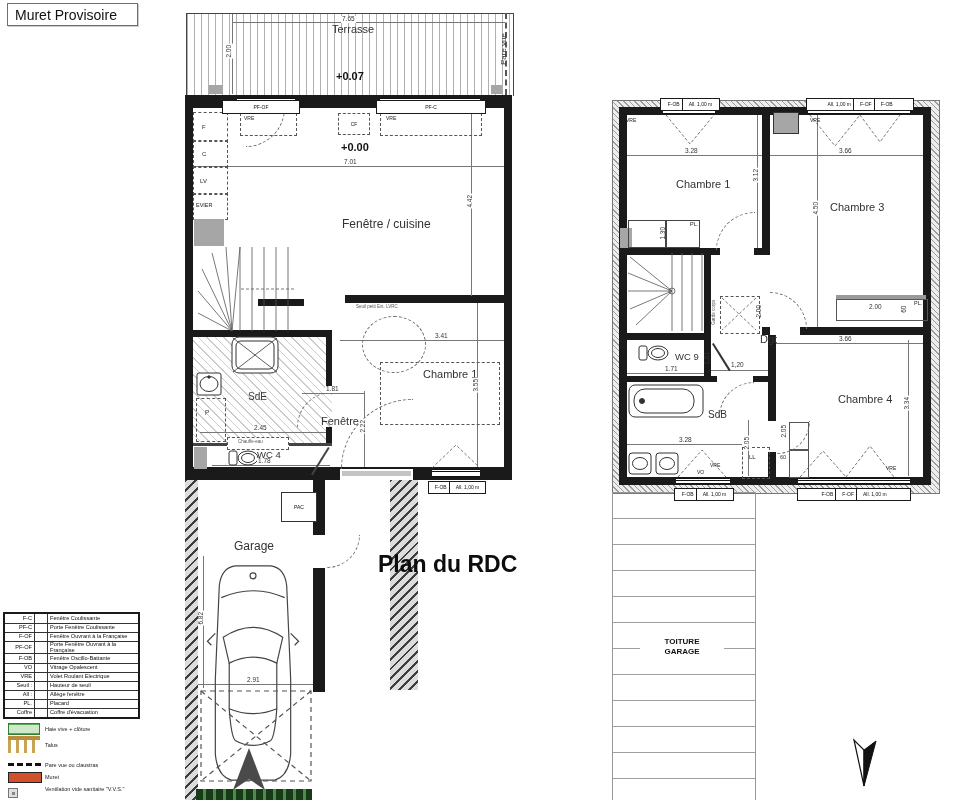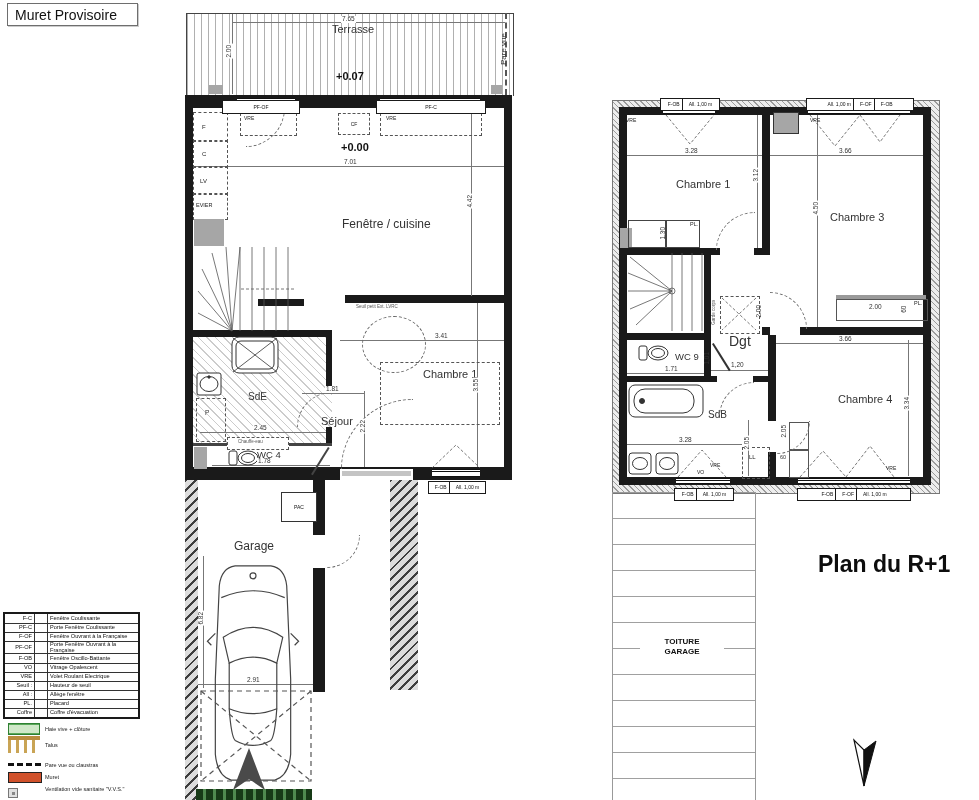--- a/index.html
+++ b/index.html
@@ -156,21 +156,21 @@
       <rect x="1" y="2" width="8" height="14" rx="2"></rect>
         <ellipse cx="20" cy="9" rx="10" ry="7"></ellipse>
         <ellipse cx="20" cy="9" rx="6.5" ry="4.5"></ellipse>
     </g>
   </svg>
   <div class="room" style="left:257px;top:450px;font-size:9.5px">WC 4</div>
   <div class="dl" style="left:212px;top:465px;width:118px;height:1px"></div>
   <div class="dim" style="left:257px;top:458px">1.78</div>
   <div class="abs" style="left:328px;top:447px;width:2px;height:32px;background:#444;transform:rotate(32deg);transform-origin:top left;z-index:3"></div>
 
-  <div class="room" style="left:321px;top:416px">Séjour</div>
+  <div class="room" style="left:321px;top:416px">Fenêtre</div>
   <div class="dl" style="left:302px;top:393px;width:62px;height:1px"></div>
   <div class="dim" style="left:325px;top:386px">1.81</div>
   <div class="dl" style="left:364px;top:391px;width:1px;height:76px"></div>
   <div class="dim vert" style="left:356px;top:423px">2.22</div>
   <div class="arc arc-br" style="left:341px;top:399px;width:71px;height:69px"></div>
 
   <div class="abs" style="left:362px;top:316px;width:62px;height:55px;border:1px dashed #666;border-radius:50%;z-index:2"></div>
   <div class="dashbox" style="left:380px;top:362px;width:118px;height:61px"></div>
   <div class="room" style="left:423px;top:369px">Chambre 1</div>
   <div class="dl" style="left:340px;top:340px;width:164px;height:1px"></div>
@@ -209,20 +209,21 @@
     <g stroke="#555" stroke-width="1.2" fill="none" stroke-dasharray="5,4">
       <rect x="1" y="1" width="110" height="90"></rect>
         <path d="M1,1 L111,91 M111,1 L1,91"></path>
     </g>
   </svg>
   <svg style="left:233px;top:748px" width="32" height="44" viewBox="0 0 32 44">
     <polygon points="16,0 32,42 16,31 0,42" fill="#4a4a4a"></polygon>
   </svg>
   <div class="abs" style="left:196px;top:789px;width:116px;height:11px;background:repeating-linear-gradient(90deg,#173a17 0 7px,#4f8a4f 7px 10px);z-index:2"></div>
 
+  <div class="big-title" style="left:378px;top:551px">Plan du RDC</div>
 
   <div class="hatch-ext" style="left:612px;top:100px;width:326px;height:392px;border:1px solid #777"></div>
   <div class="w" style="left:619px;top:107px;width:312px;height:8px"></div>
   <div class="w" style="left:619px;top:107px;width:8px;height:378px"></div>
   <div class="w" style="left:923px;top:107px;width:8px;height:378px"></div>
   <div class="w" style="left:619px;top:477px;width:312px;height:8px"></div>
   <div class="abs" style="left:627px;top:115px;width:296px;height:362px;background:#fff;z-index:0"></div>
 
   <div class="glz" style="left:663px;top:108px;width:52px;height:6px"></div>
   <div class="glz" style="left:808px;top:108px;width:102px;height:6px"></div>
@@ -305,21 +306,21 @@
   <div class="room" style="left:676px;top:179px">Chambre 1</div>
   <div class="dl" style="left:627px;top:155px;width:135px;height:1px"></div>
   <div class="dim" style="left:684px;top:148px">3.28</div>
   <div class="dl" style="left:757px;top:115px;width:1px;height:133px"></div>
   <div class="dim vert" style="left:749px;top:172px">3.12</div>
   <div class="abs" style="left:628px;top:220px;width:36px;height:26px;border:1px solid #444;z-index:2"></div>
   <div class="abs" style="left:666px;top:220px;width:32px;height:26px;border:1px solid #444;z-index:2"></div>
   <div class="tiny" style="left:690px;top:222px;font-size:5.5px;color:#222">PL.</div>
   <div class="dim vert" style="left:656px;top:230px;background:transparent">1.30</div>
 
-  <div class="room" style="left:830px;top:212px">Chambre 3</div>
+  <div class="room" style="left:830px;top:202px">Chambre 3</div>
   <div class="dl" style="left:770px;top:155px;width:153px;height:1px"></div>
   <div class="dim" style="left:838px;top:148px">3.66</div>
   <div class="dl" style="left:817px;top:115px;width:1px;height:212px"></div>
   <div class="dim vert" style="left:809px;top:205px">4.50</div>
   <div class="abs" style="left:836px;top:295px;width:90px;height:4px;background:#9a9a9a;z-index:2"></div>
   <div class="abs" style="left:836px;top:299px;width:90px;height:20px;border:1px solid #555;z-index:2"></div>
   <div class="dim" style="left:868px;top:304px;background:transparent">2.00</div>
   <div class="dim vert" style="left:900px;top:306px;background:transparent">60</div>
   <div class="tiny" style="left:914px;top:301px;font-size:5.5px;color:#222">PL.</div>
 
@@ -327,21 +328,21 @@
     <g stroke="#333" stroke-width="1" fill="#fff">
       <rect x="1" y="2" width="8" height="14" rx="2"></rect>
         <ellipse cx="20" cy="9" rx="10" ry="7"></ellipse>
         <ellipse cx="20" cy="9" rx="6.5" ry="4.5"></ellipse>
     </g>
   </svg>
   <div class="room" style="left:675px;top:352px;font-size:9.5px">WC 9</div>
   <div class="dl" style="left:627px;top:373px;width:77px;height:1px"></div>
   <div class="dim" style="left:664px;top:366px">1.71</div>
   <div class="dim vert" style="left:700px;top:355px;background:transparent">1,01</div>
-  <div class="room" style="left:729px;top:334px;font-size:14px">Dgt</div>
+  <div class="room" style="left:760px;top:334px;font-size:11px">Dgt</div>
   <div class="dl" style="left:711px;top:370px;width:57px;height:1px"></div>
   <div class="dim" style="left:730px;top:362px">1,20</div>
 
   <svg style="left:628px;top:384px" width="76" height="34" viewBox="0 0 76 34">
     <g stroke="#333" stroke-width="1" fill="#fff">
       <rect x="1" y="1" width="74" height="32" rx="6"></rect>
         <rect x="6" y="5" width="60" height="24" rx="11"></rect>
         <circle cx="14" cy="17" r="2.5" fill="#333"></circle>
     </g>
   </svg>
@@ -370,21 +371,20 @@
   <div class="abs" style="left:789px;top:422px;width:18px;height:26px;border:1px solid #555;z-index:2"></div>
   <div class="abs" style="left:789px;top:450px;width:18px;height:26px;border:1px solid #555;z-index:2"></div>
   <div class="dim vert" style="left:777px;top:428px;background:transparent">2.05</div>
 
   <div class="abs" style="left:612px;top:492px;width:142px;height:308px;border:1px solid #999;background:repeating-linear-gradient(180deg,transparent 0 25px,#a0a0a0 25px 26px);z-index:1"></div>
   <div class="abs" style="left:640px;top:637px;width:84px;text-align:center;font-size:8px;font-weight:bold;color:#111;line-height:1.2;background:#fff;z-index:6">
     <div>TOITURE</div>
     <div>GARAGE</div>
   </div>
 
-  <div class="big-title" style="left:818px;top:551px">Plan du R+1</div>
 
   <svg style="left:851px;top:738px" width="28" height="52" viewBox="0 0 28 52">
     <polygon points="3,2 13,48 13,12" fill="#fff" stroke="#111" stroke-width="1.2"></polygon>
     <polygon points="13,12 13,48 25,3" fill="#111" stroke="#111" stroke-width="1"></polygon>
   </svg>
 
   <div id="legend-table">
     <div class="lrow">
         <span class="code">F-C</span>
         <span class="mid"></span>

